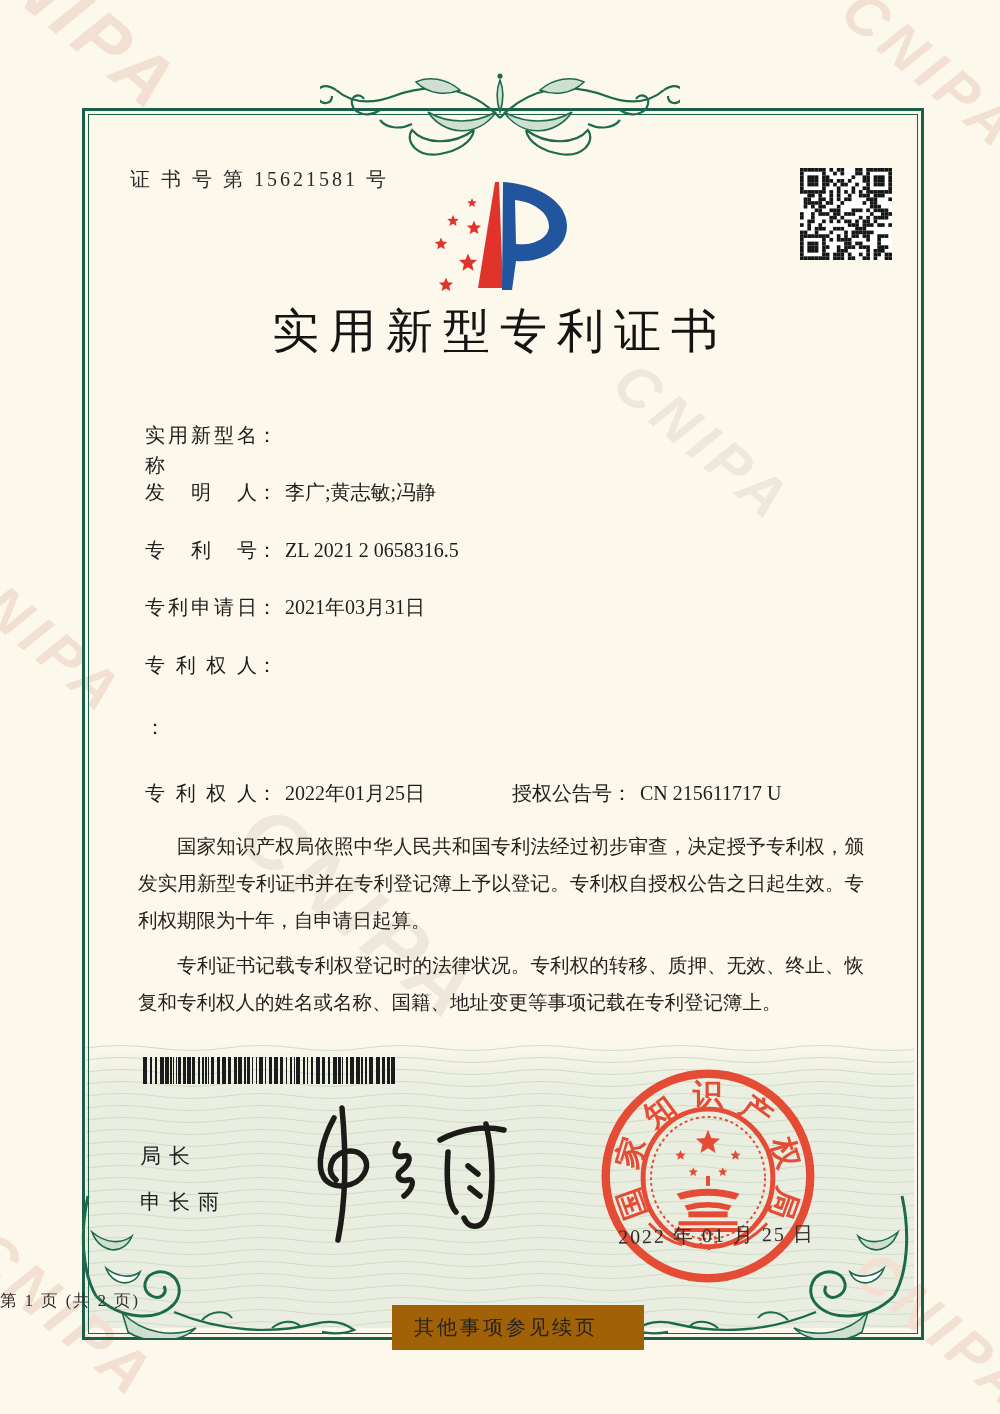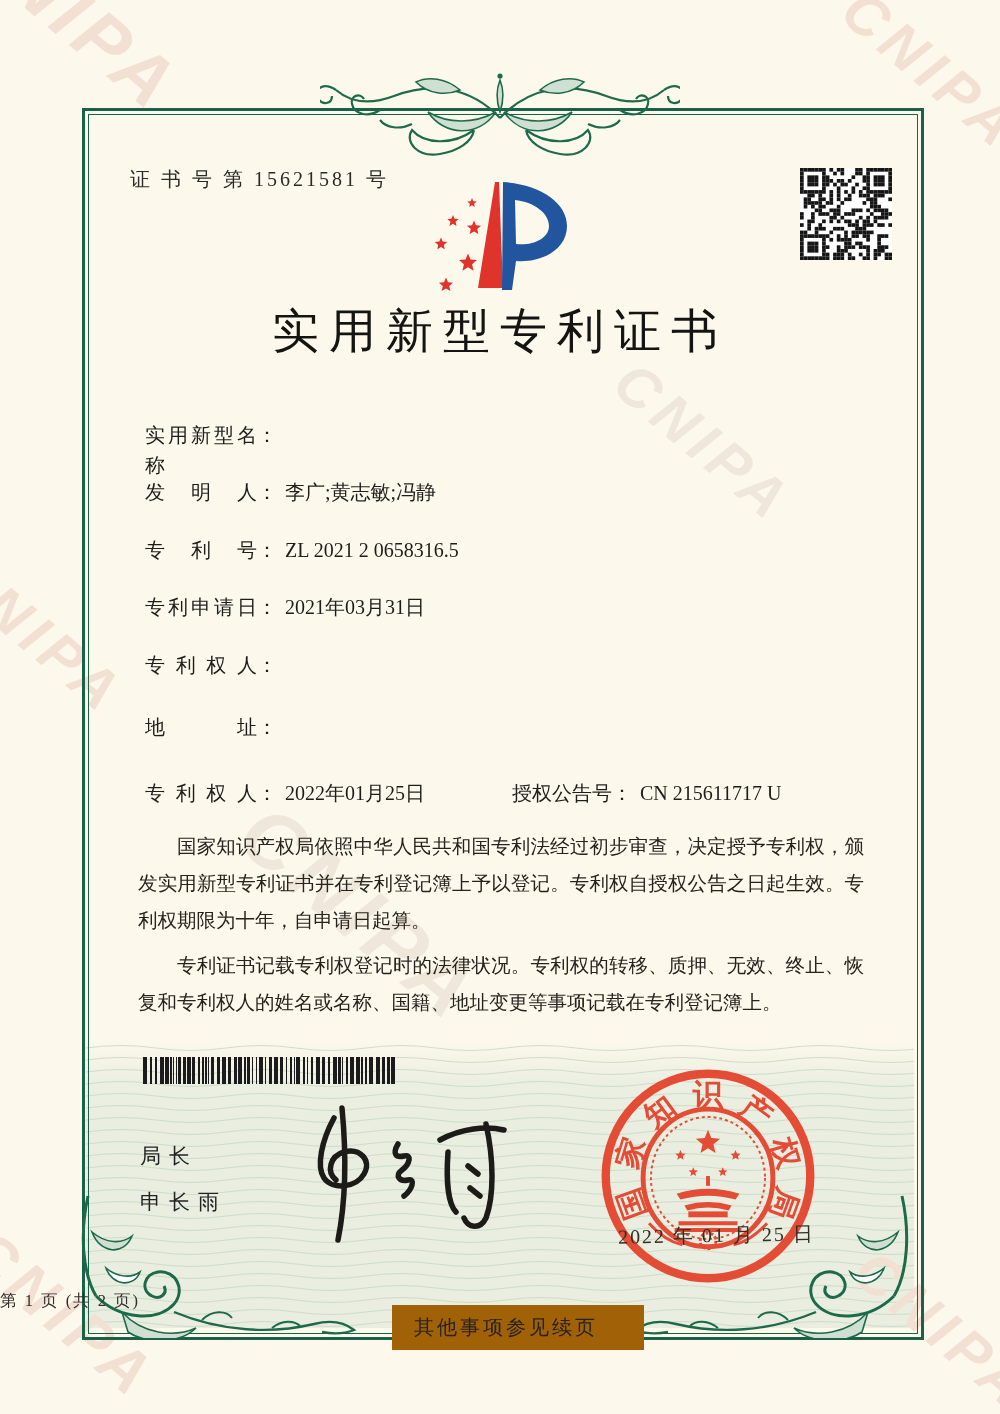--- a/index.html
+++ b/index.html
@@ -488,21 +488,20 @@
   <div class="field-row" style="top:592px;">
     <span class="flabel">专利申请日</span>
       <span class="fcolon">：</span>
       <span class="fvalue">2021年03月31日</span>
   </div>
   <div class="field-row" style="top:650px;">
     <span class="flabel">专利权人</span>
       <span class="fcolon">：</span>
   </div>
   <div class="field-row" style="top:712px;">
-    <span class="flabel">地址</span>
       <span class="fcolon">：</span>
   </div>
   <div class="field-row" style="top:778px;width:760px;">
     <span class="flabel">专利权人</span>
       <span class="fcolon">：</span>
       <span class="fvalue">2022年01月25日</span>
     <span class="grant2">
       <span>授权公告号</span>
         <span class="fcolon">：</span>
         <span>CN 215611717 U</span>

